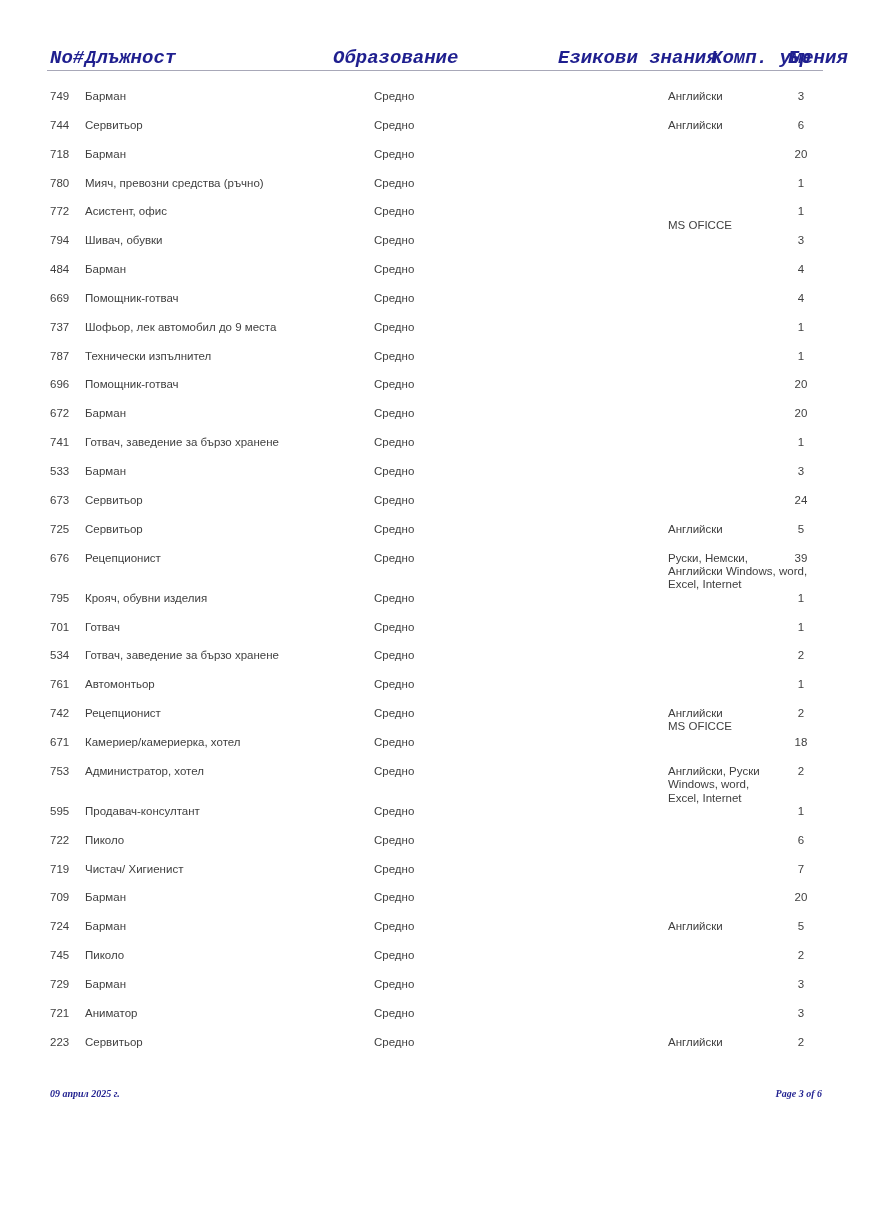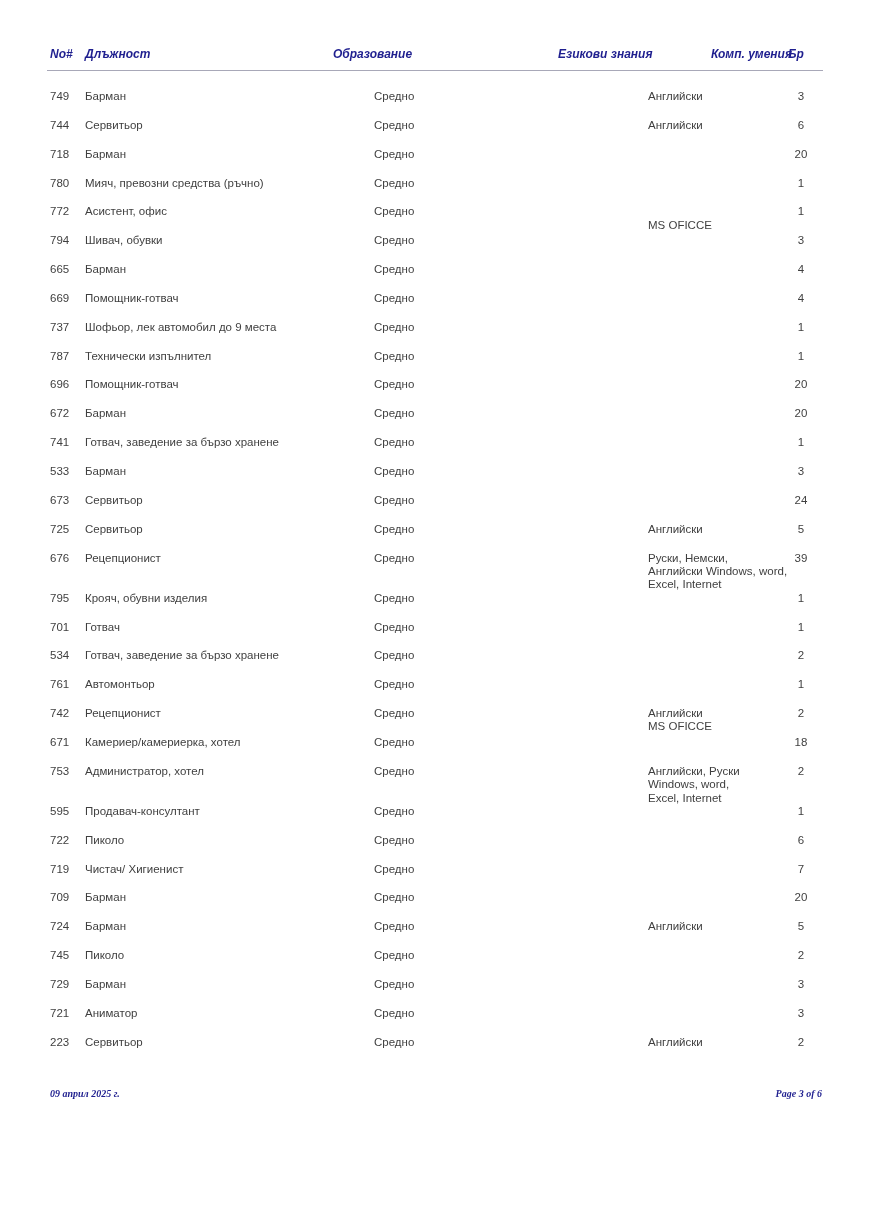--- a/index.html
+++ b/index.html
@@ -3,23 +3,23 @@
 <meta charset="utf-8">
 <style>
   html,body { margin:0; padding:0; background:#ffffff; }
   .page {
     position:relative; width:870px; height:1230px; background:#ffffff;
     font-family:"Liberation Sans", sans-serif; overflow:hidden;
   }
   
   .hdr-label {
     position:absolute; top:47px;
-    font-family:Liberation Sans, sans-serif;
+    font-family:Liberation Mono, monospace;
     font-weight:bold; font-style:italic;
-    font-size:12px; color:var(--navy,#1f1f8f);
+    font-size:19px; color:var(--navy,#1f1f8f);
     white-space:nowrap;
   }
   .hcol-0 { left:50px; }
   .hcol-1 { left:85px; }
   .hcol-2 { left:333px; }
   .hcol-3 { left:558px; }
   .hcol-4 { left:711px; }
   .hcol-5 { left:788px; }
   .hdr-rule {
     position:absolute; top:70px; left:47px; width:776px; height:0;
@@ -30,21 +30,21 @@
   .row { position:relative; height:28.85px; }
   .row.tall { height:40.2px; }
   .cell {
     position:absolute; top:0;
     font-size:11.5px; line-height:13.4px;
     color:var(--body,#3f3f3f); white-space:nowrap;
   }
   .c-no     { left:50px;  }
   .c-pos    { left:85px;  }
   .c-edu    { left:374px; }
-  .c-skills { left:648px; width:158px; }
+  .c-skills { left:668px; width:158px; }
   .c-count  { left:790px; width:22px; text-align:center; }
   .skill-line { white-space:nowrap; }
   
   .footer-text {
     position:absolute; top:1088px;
     font-family:"Liberation Serif", serif;
     font-weight:bold; font-style:italic;
     font-size:10px; color:var(--navy,#1f1f8f);
     white-space:nowrap;
   }
@@ -116,21 +116,21 @@
 
     <div class="row">
       <span class="cell c-no">794</span>
       <span class="cell c-pos">Шивач, обувки</span>
       <span class="cell c-edu">Средно</span>
       <span class="cell c-skills"></span>
       <span class="cell c-count">3</span>
     </div>
 
     <div class="row">
-      <span class="cell c-no">665</span>
+      <span class="cell c-no">484</span>
       <span class="cell c-pos">Барман</span>
       <span class="cell c-edu">Средно</span>
       <span class="cell c-skills"></span>
       <span class="cell c-count">4</span>
     </div>
 
     <div class="row">
       <span class="cell c-no">669</span>
       <span class="cell c-pos">Помощник-готвач</span>
       <span class="cell c-edu">Средно</span>

